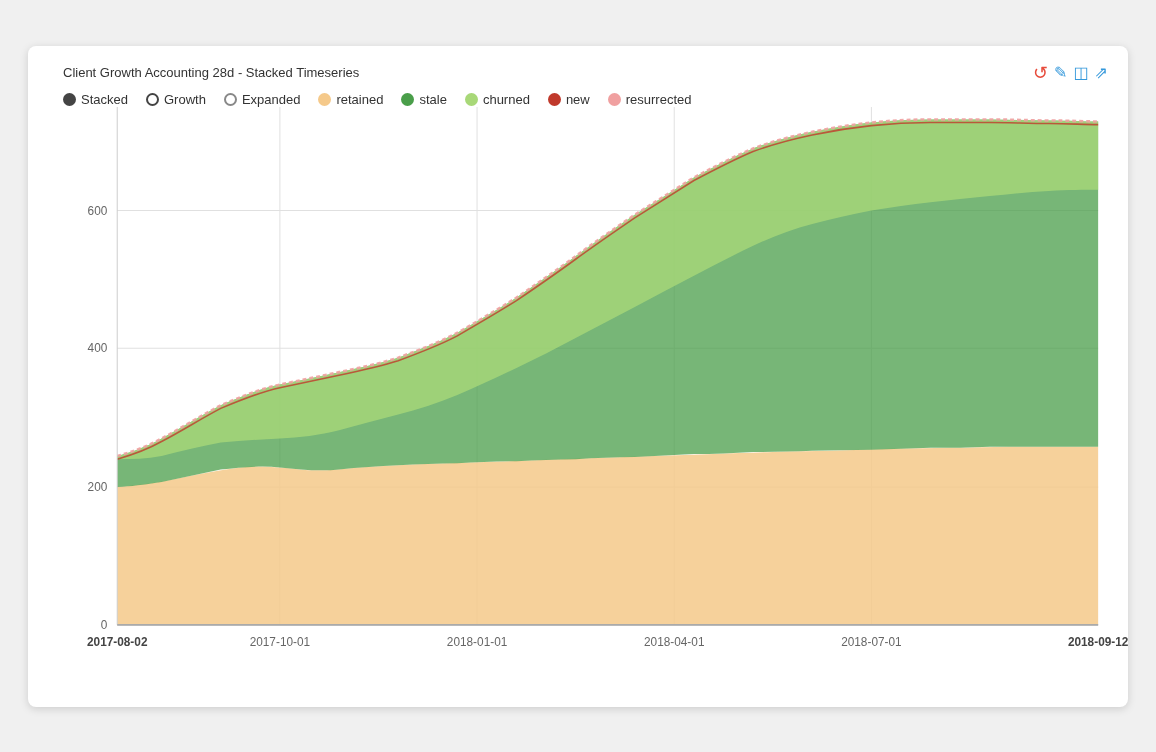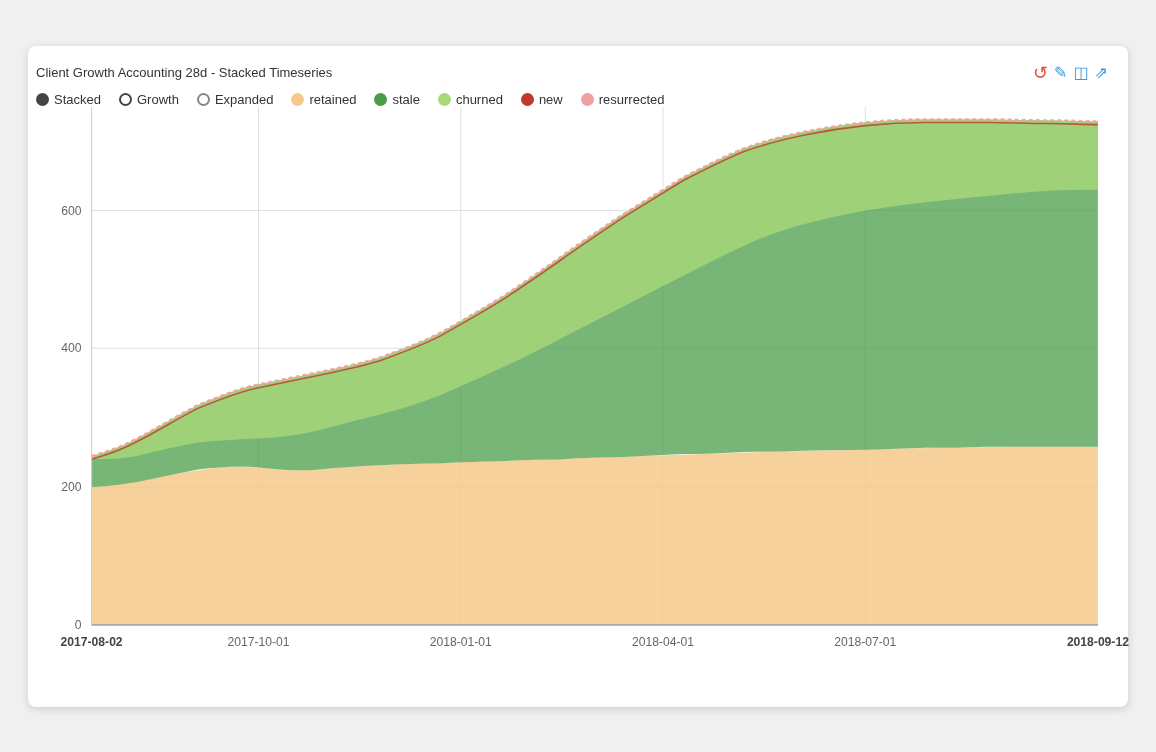--- a/index.html
+++ b/index.html
@@ -9,21 +9,21 @@
       justify-content: center;
       align-items: center;
       min-height: 100vh;
       font-family: Arial, sans-serif;
     }
     .chart-container {
       background: #fff;
       border-radius: 8px;
       box-shadow: 0 2px 8px rgba(0,0,0,0.15);
       width: 1100px;
-      padding: 16px 20px 20px 8px;
+      padding: 16px 20px 20px 35px;
     }
     .chart-header {
       display: flex;
       justify-content: space-between;
       align-items: center;
       margin-bottom: 8px;
     }
     .chart-title {
       font-size: 13px;
       color: #333;

